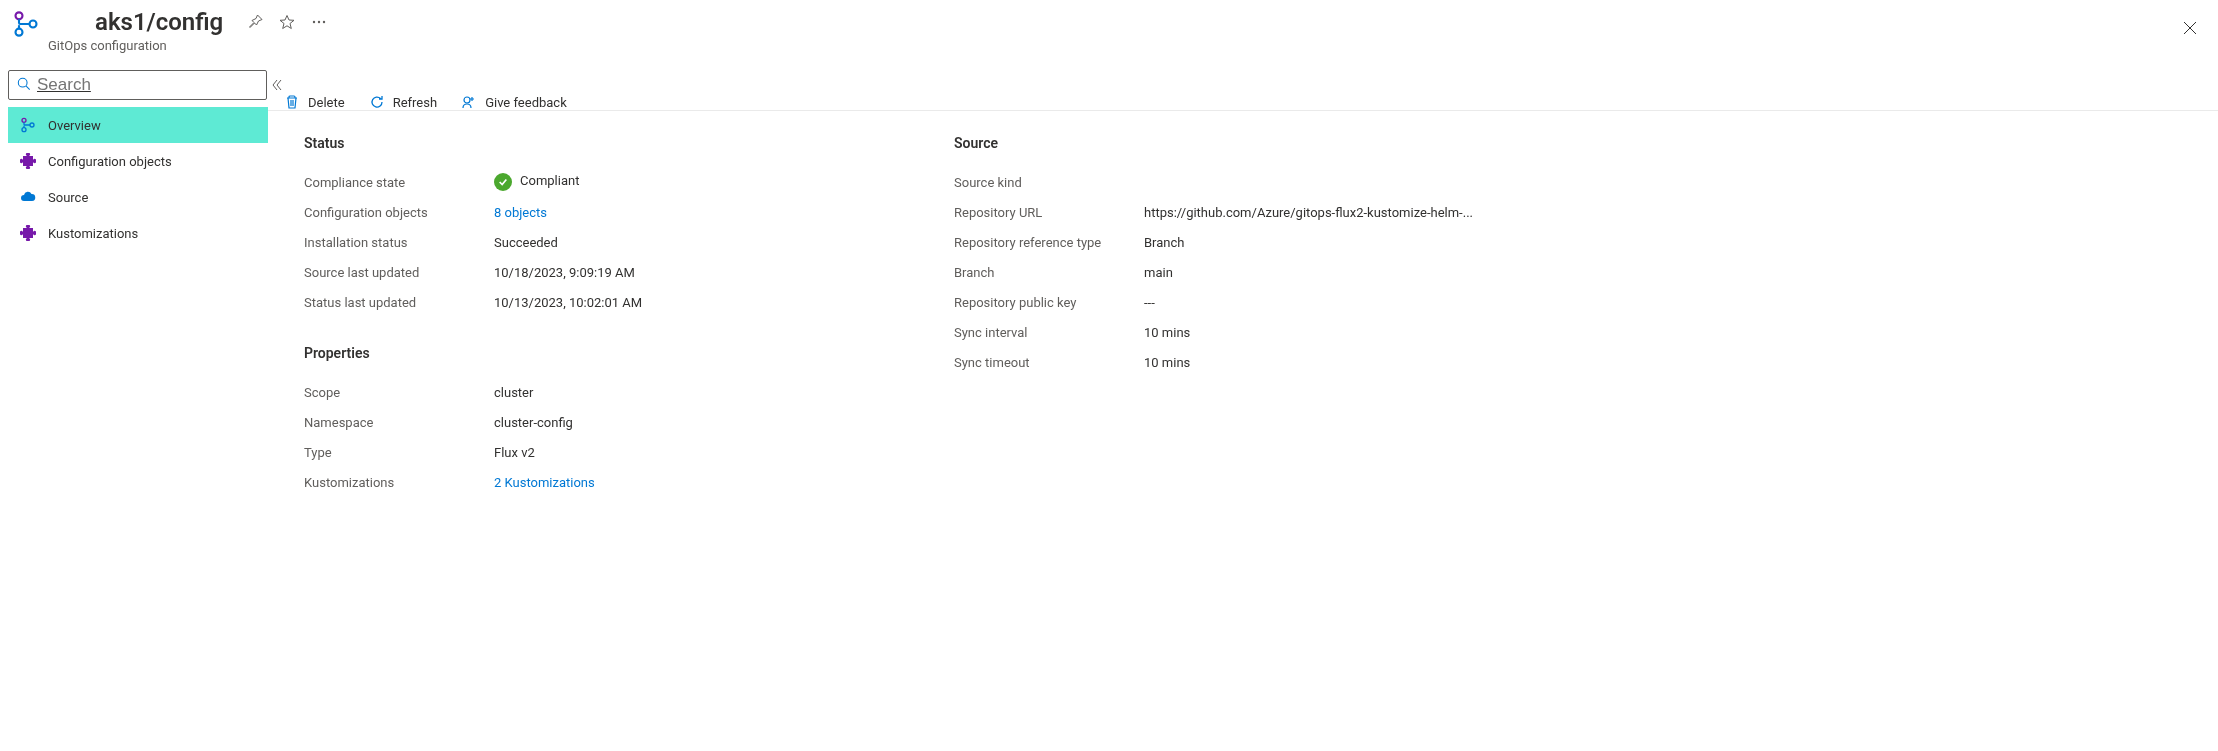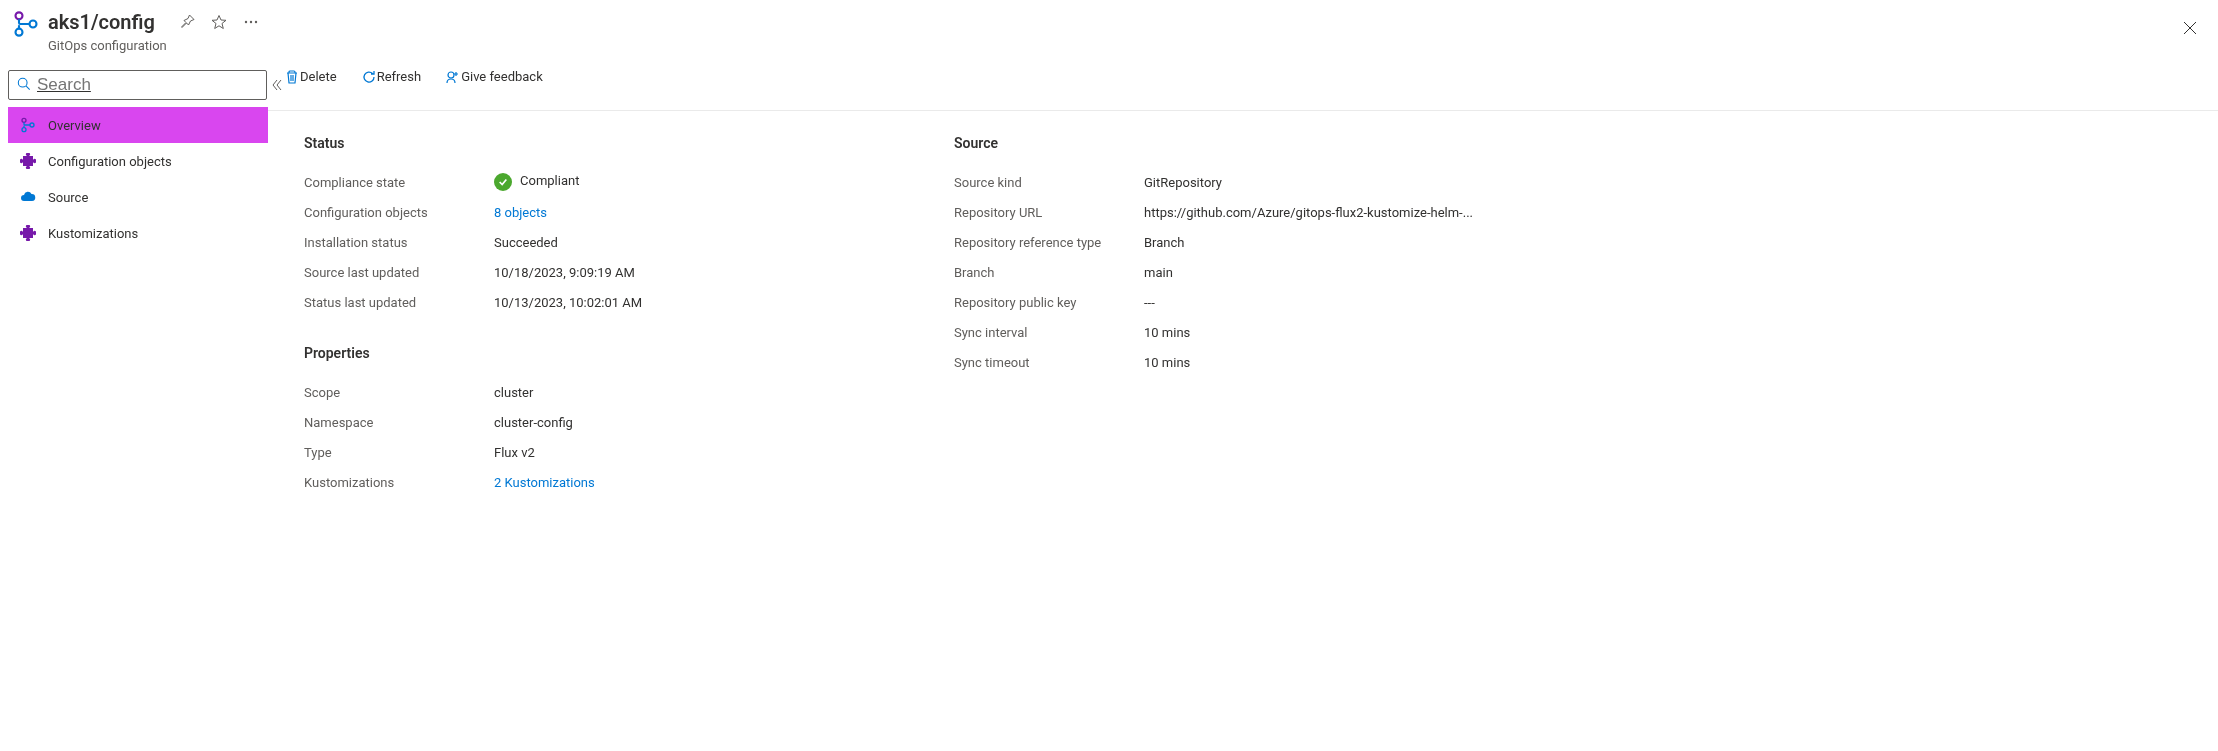--- a/index.html
+++ b/index.html
@@ -24,24 +24,25 @@
       width: 28px;
       height: 28px;
       margin-right: 8px;
       flex-shrink: 0;
       margin-top: 2px;
     }
     .header-titles {
       flex: 1;
     }
     .header-title {
-      font-size: 20px;
+      font-size: 24px;
       font-weight: 600;
       color: #323130;
       line-height: 28px;
+      margin-left: 47px;
     }
     .header-subtitle {
       font-size: 13px;
       color: #605e5c;
       margin-top: 2px;
     }
     .header-actions {
       display: inline-flex;
       align-items: center;
       gap: 8px;
@@ -131,42 +132,42 @@
     }
     .nav-item .nav-icon {
       width: 16px;
       height: 16px;
       margin-right: 12px;
       display: flex;
       align-items: center;
       justify-content: center;
     }
     .nav-item.active {
-      background: #d946ef;
+      background: #5eead4;
     }
 
     
     .main {
       flex: 1;
       display: flex;
       flex-direction: column;
       border-top: none;
     }
     .toolbar {
       display: flex;
       align-items: center;
       height: 42px;
       padding: 0 12px;
       border-bottom: 1px solid #eaeaea;
       gap: 16px;
     }
     .toolbar-btn {
       display: flex;
-      align-items: flex-start;
-      gap: 0;
+      align-items: flex-end;
+      gap: 8px;
       cursor: pointer;
       font-size: 13px;
       color: #323130;
       height: 100%;
       padding: 0 4px;
     }
     .toolbar-btn .tb-icon {
       color: #0078d4;
       display: flex;
       align-items: center;
@@ -400,21 +401,20 @@
         <div class="kv-row">
           <div class="kv-label">Kustomizations</div>
           <div class="kv-value link">2 Kustomizations</div>
         </div>
       </div>
 
       <div class="column">
         <div class="section-title">Source</div>
         <div class="kv-row">
           <div class="kv-label">Source kind</div>
-          <div class="kv-value">GitRepository</div>
         </div>
         <div class="kv-row">
           <div class="kv-label">Repository URL</div>
           <div class="kv-value">https://github.com/Azure/gitops-flux2-kustomize-helm-...</div>
         </div>
         <div class="kv-row">
           <div class="kv-label">Repository reference type</div>
           <div class="kv-value">Branch</div>
         </div>
         <div class="kv-row">

